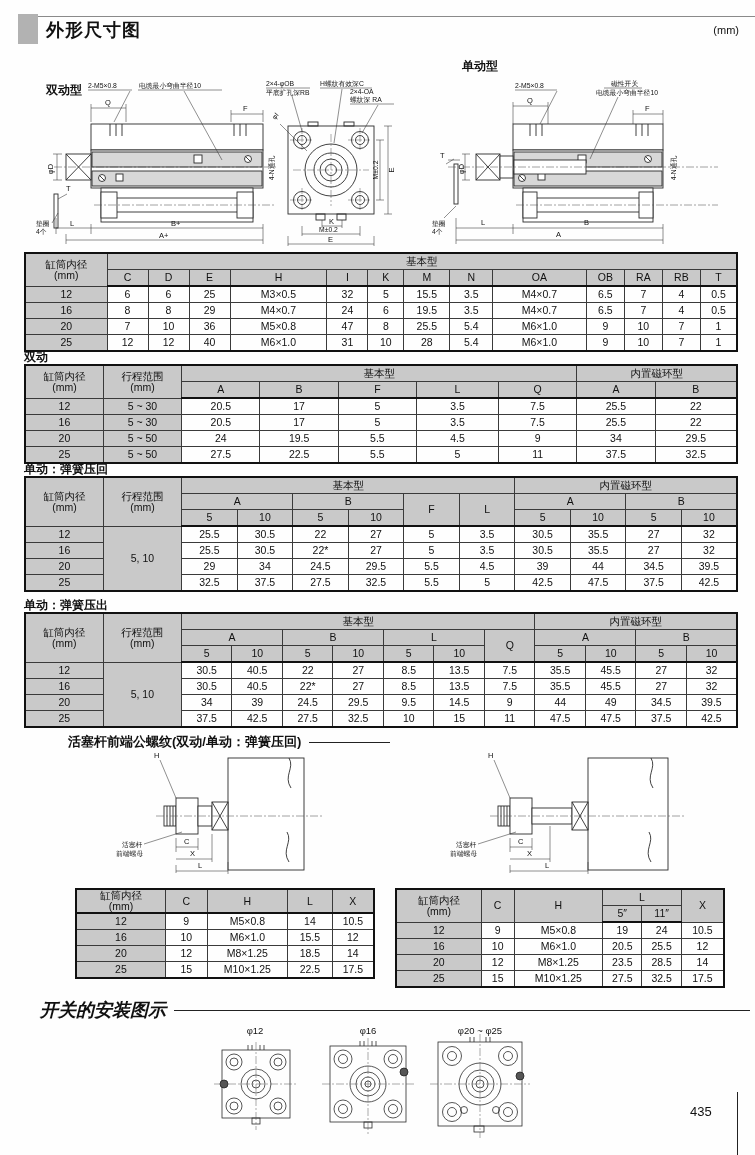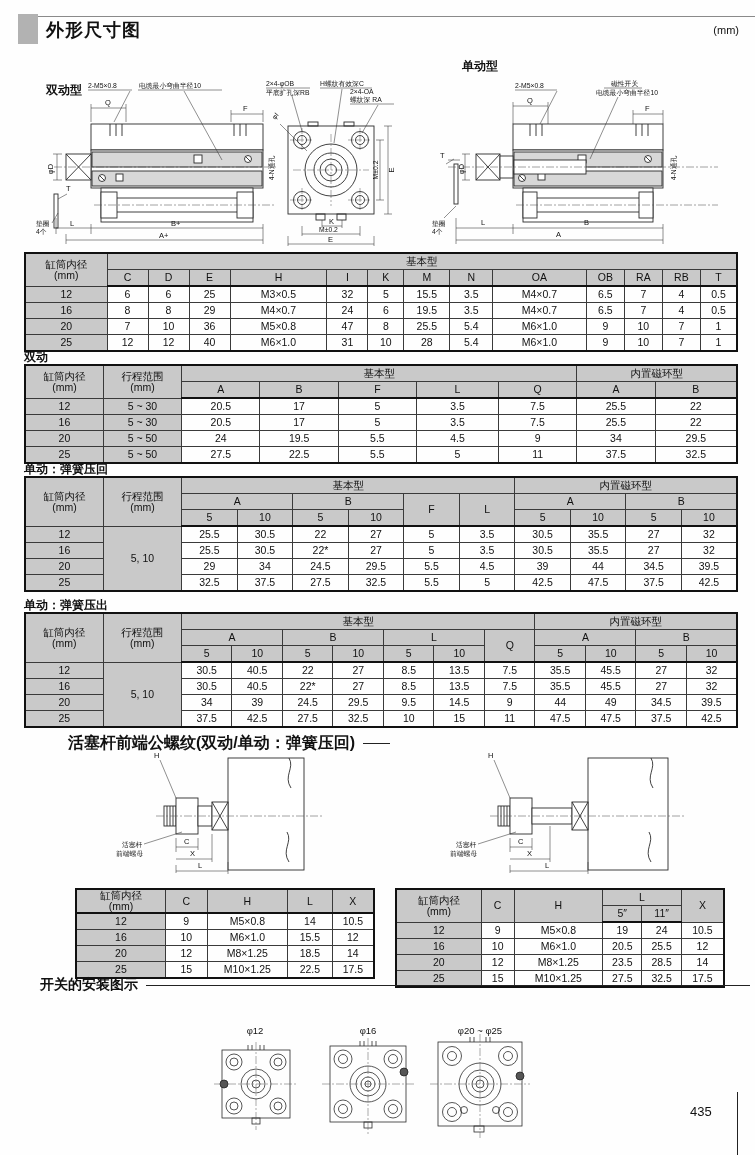--- a/index.html
+++ b/index.html
@@ -5,21 +5,21 @@
   html,body{margin:0;padding:0;background:#e9e9e9;}
   .page{position:relative;width:755px;height:1155px;background:#fefefe;margin:0 auto;
         font-family:"Liberation Sans","DejaVu Sans",sans-serif;color:#111;overflow:hidden;}
   .abs{position:absolute;}
   .top-rule{position:absolute;left:18px;right:0;top:16px;height:1px;background:#8a8a8a;}
   .title-square{position:absolute;left:18px;top:14px;width:20px;height:30px;background:#b2b2b2;}
   .page-title{position:absolute;left:46px;top:18px;font-size:18px;font-weight:bold;letter-spacing:1px;}
   .unit{position:absolute;right:16px;top:24px;font-size:11px;}
   .sec-label{font-size:12px;font-weight:bold;}
   .sub-label{font-size:12px;font-weight:bold;}
-  .head-line{display:flex;align-items:center;gap:8px;font-size:16px;font-weight:bold;}
+  .head-line{display:flex;align-items:center;gap:8px;font-size:13px;font-weight:bold;}
   .head-line .rule{flex:1;height:1px;background:#222;}
   table.tbl{border-collapse:collapse;table-layout:fixed;font-size:10.5px;border:2px solid #111;}
   .tbl th,.tbl td{border:1px solid #3a3a3a;text-align:center;vertical-align:middle;
         padding:0;height:15px;line-height:1.05;font-weight:normal;white-space:nowrap;overflow:hidden;}
   .tbl th span{display:block;text-align:center;}
   .shade{background:#c9c9c9;}
   .hb{border-bottom:2px solid #111 !important;}
   svg text{font-size:6.8px;fill:#111;}
   svg text.dim{font-size:7.5px;}
   .pageno{position:absolute;left:690px;top:1104px;font-size:13px;}
@@ -774,21 +774,21 @@
           <td class="shade">25</td>
           <td>15</td>
           <td>M10×1.25</td>
           <td>27.5</td>
           <td>32.5</td>
           <td>17.5</td>
         </tr>
       </tbody>
   </table>
 
-  <div class="abs head-line" style="left:40px;top:976px;width:710px;font-size:14px;">
+  <div class="abs head-line" style="left:40px;top:998px;width:710px;font-size:18px;font-style:italic;">
     <span>开关的安装图示</span>
       <span class="rule"></span>
   </div>
 
   <svg class="abs" style="left:212px;top:1024px;" width="345" height="126" viewBox="0 0 345 126">
     <g>
       <text x="43" y="10" text-anchor="middle" style="font-size:9.5px">φ12</text>
       <g stroke="#2b2b2b" stroke-width="0.8" fill="none">
         <rect x="10" y="26" width="68" height="68"></rect>
         <circle cx="22" cy="38" r="8"></circle>

